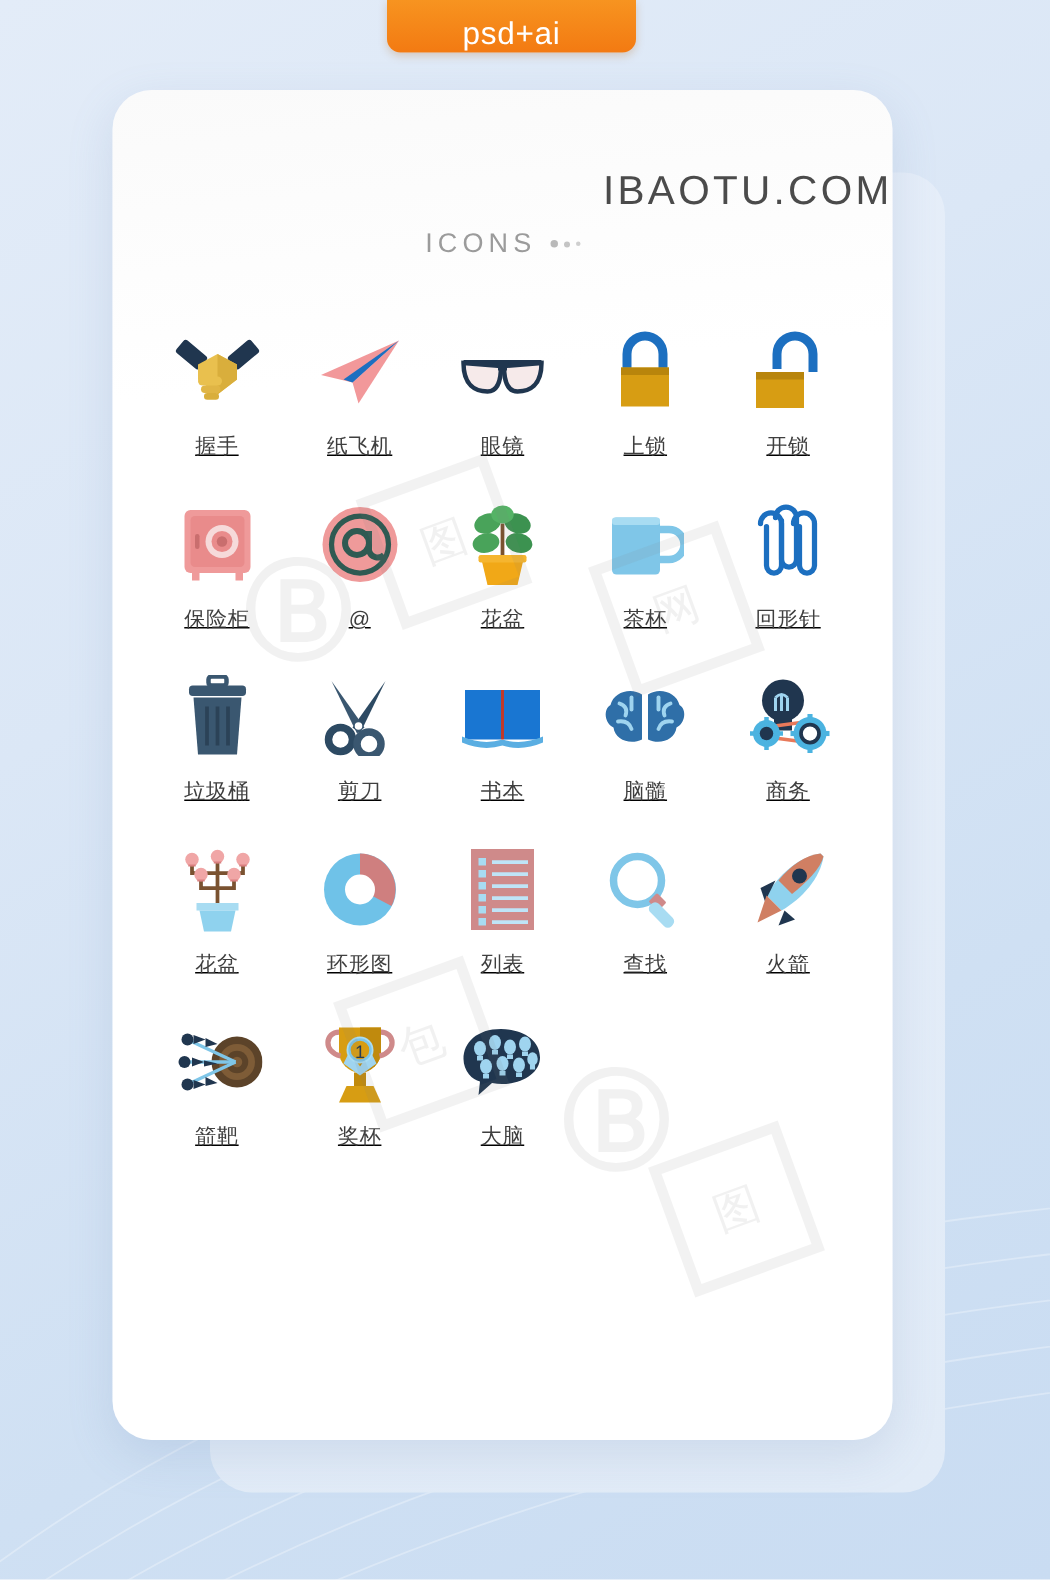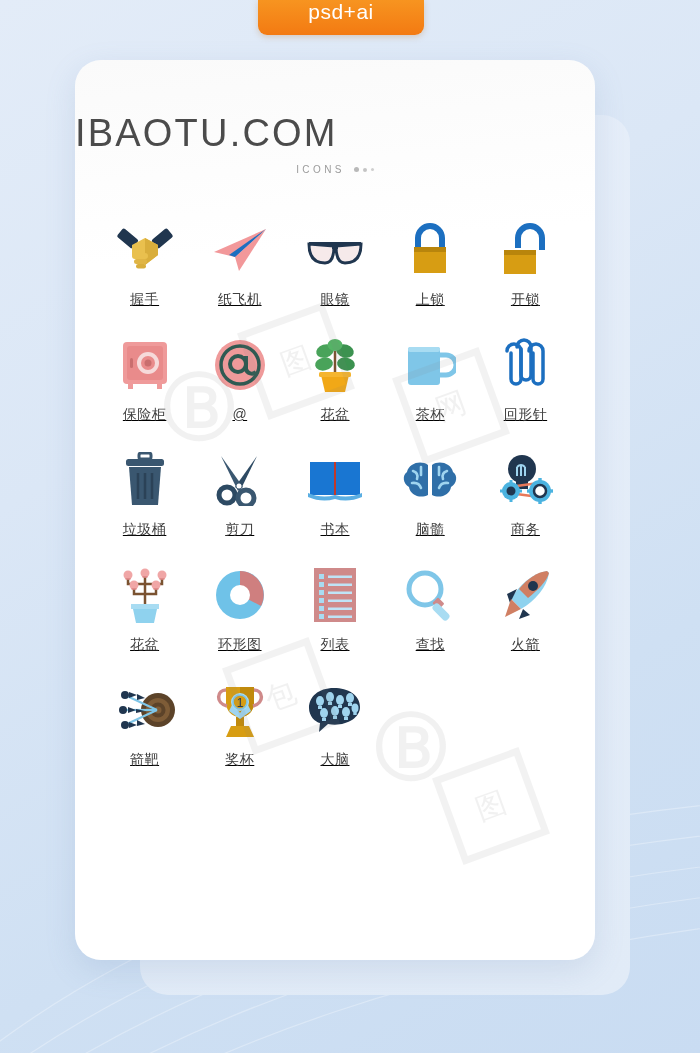--- a/index.html
+++ b/index.html
@@ -15,46 +15,46 @@
   
   .bg-swoosh { position: absolute; inset: 0; overflow: hidden; pointer-events: none; }
   .bg-swoosh svg { position: absolute; left: -60px; bottom: -120px; opacity: .55; }
 
   
   .tab {
     position: absolute; left: 258px; top: 0; width: 166px; height: 35px;
     background: linear-gradient(180deg, #f79420 0%, #f37a12 100%);
     border-radius: 0 0 9px 9px;
     color: #fff; font-size: 21px; letter-spacing: .5px;
-    display: flex; align-items: flex-start; justify-content: center;
+    display: flex; align-items: flex-end; justify-content: center;
     box-shadow: 0 2px 6px rgba(180,100,20,.25);
   }
 
   
   .card-back {
     position: absolute; left: 140px; top: 115px; width: 490px; height: 880px;
     background: linear-gradient(160deg, #e6eef9 0%, #e1ebf7 100%);
     border-radius: 28px;
   }
   .card {
     position: absolute; left: 75px; top: 60px; width: 520px; height: 900px;
     background: linear-gradient(175deg, #fafafa 0%, #ffffff 22%, #ffffff 100%);
     border-radius: 26px;
     box-shadow: 0 10px 30px rgba(110,140,185,.18);
     overflow: hidden;
   }
 
   
   .brand {
-    text-align: left; padding-top: 52px;
-    font-size: 38px; letter-spacing: 2.2px; color: #4b4b4b; font-weight: 400;
+    text-align: right; padding-top: 52px;
+    font-size: 27px; letter-spacing: 2.2px; color: #4b4b4b; font-weight: 400;
   }
   .brand-sub {
     text-align: center; margin-top: 9px;
-    font-size: 10px; letter-spacing: 3.4px; color: #9b9b9b;
+    font-size: 18px; letter-spacing: 3.4px; color: #9b9b9b;
     display: flex; align-items: center; justify-content: center; gap: 6px;
   }
   .dots { display: inline-flex; gap: 4px; align-items: center; margin-left: 3px; }
   .dots i { display: block; border-radius: 50%; background: #b9b9b9; }
   .dots i:nth-child(1) { width: 5px; height: 5px; }
   .dots i:nth-child(2) { width: 4px; height: 4px; background:#c4c4c4; }
   .dots i:nth-child(3) { width: 3px; height: 3px; background:#cfcfcf; }
 
   
   .grid {

